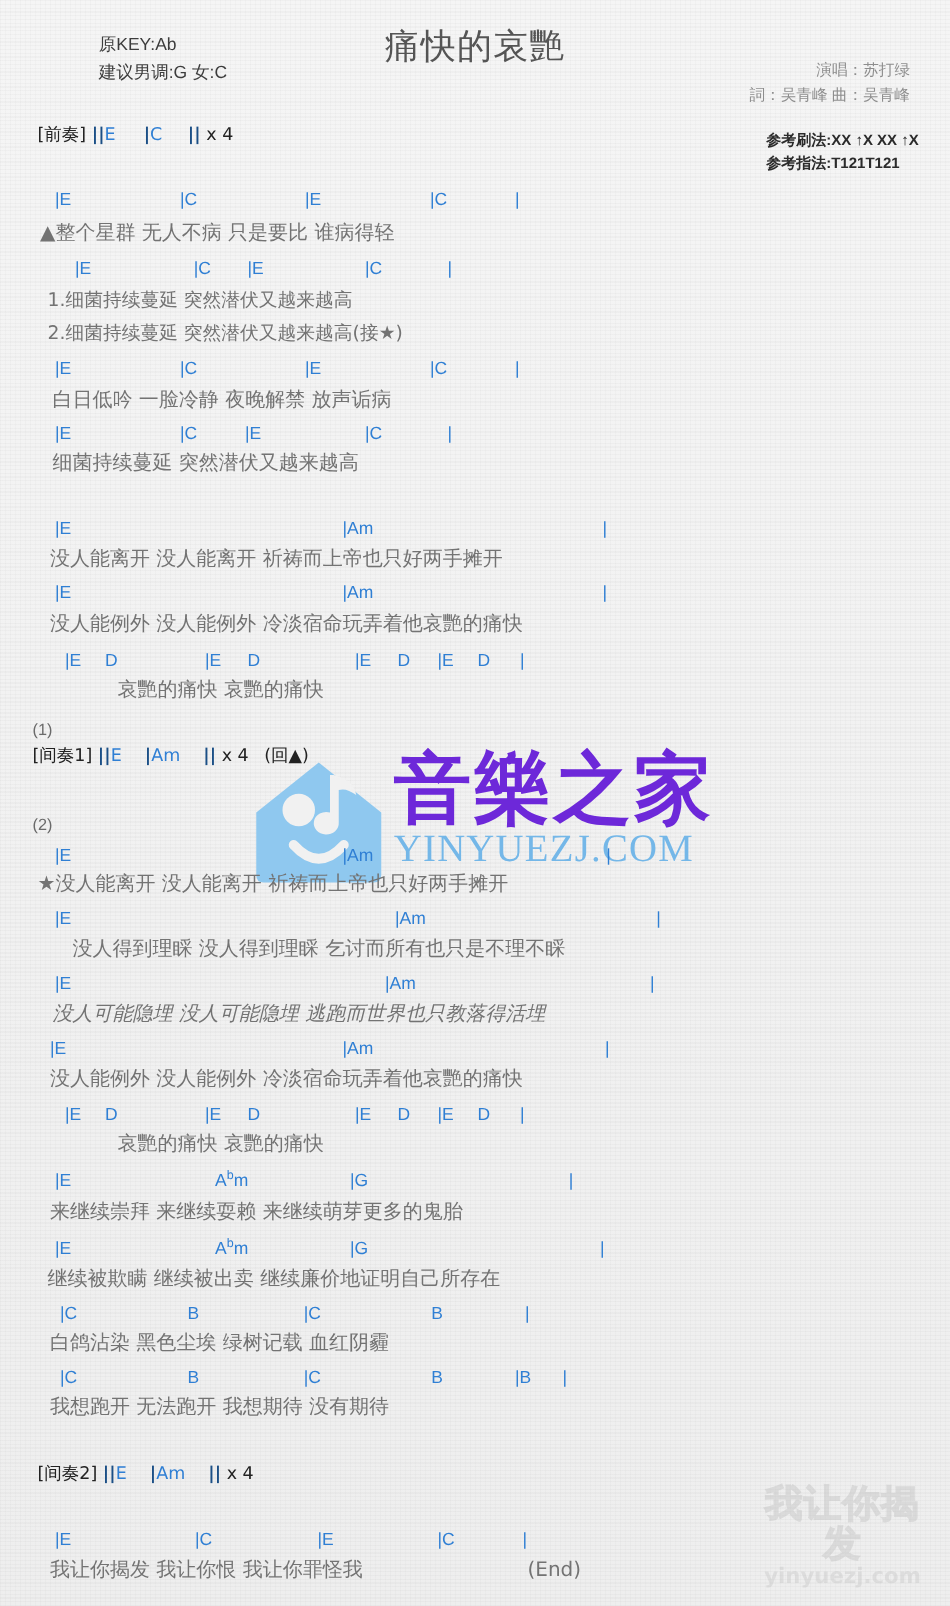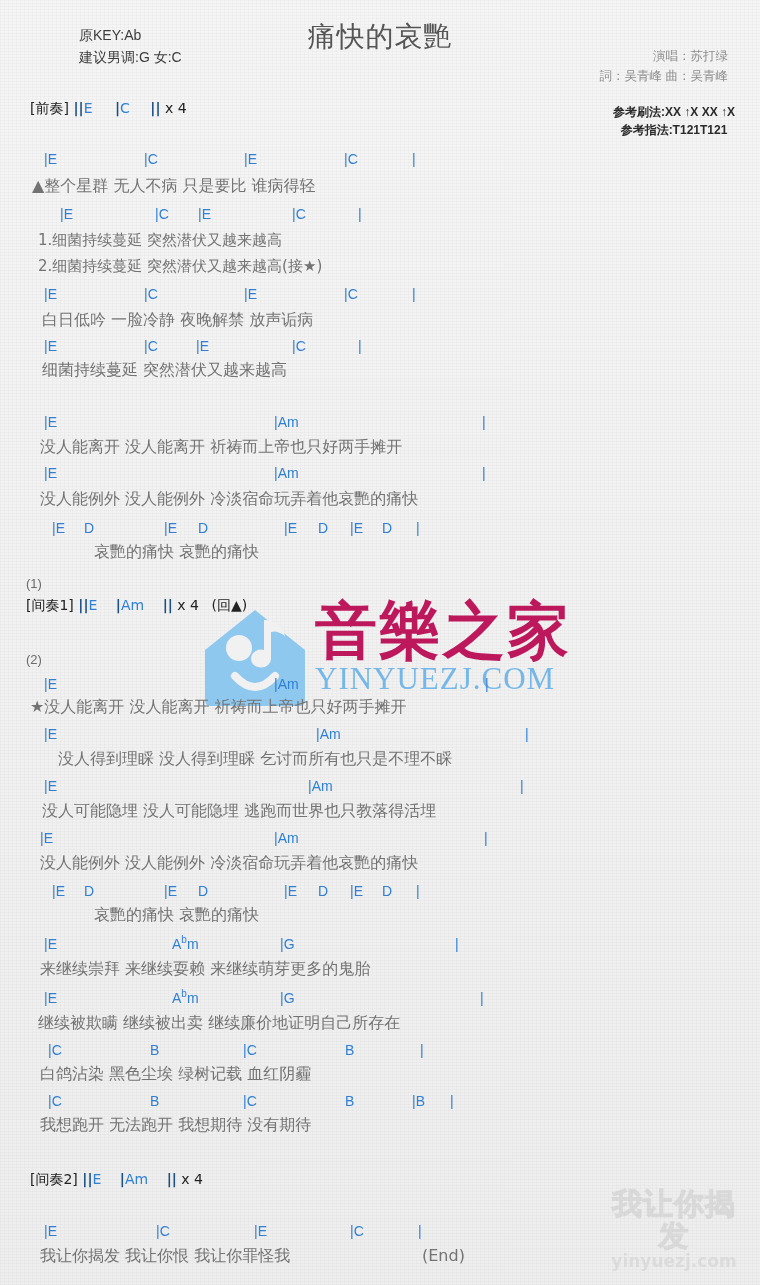--- a/index.html
+++ b/index.html
@@ -26,21 +26,21 @@
   
   .key-block{position:absolute;left:79px;top:24px;font-size:14px;line-height:22px;color:#3c3c3c;}
   .key-block div{white-space:nowrap;}
   .title{
     position:absolute;left:0;right:0;top:18px;text-align:center;
     font-size:28px;color:#555;letter-spacing:1px;
     font-family:"DejaVu Sans","Liberation Sans",sans-serif;
   }
   .credits{position:absolute;right:32px;top:46px;text-align:right;font-size:12.5px;line-height:20px;color:#8d8d8d;}
   .credits span{white-space:nowrap;}
-  .play-hint{position:absolute;right:25px;top:103px;text-align:center;font-size:12px;line-height:18px;color:#2b2b2b;font-weight:bold;}
+  .play-hint{position:absolute;right:25px;top:103px;text-align:left;font-size:12px;line-height:18px;color:#2b2b2b;font-weight:bold;}
 
   .ch{
     position:absolute;top:0;
     color:#2f7fd4;font-size:14px;line-height:22px;white-space:nowrap;
     font-family:"Liberation Sans","DejaVu Sans",sans-serif;
   }
   .ly{
     position:absolute;top:0;
     color:#737373;font-size:16px;line-height:24px;white-space:nowrap;
     font-family:"DejaVu Sans","Liberation Sans",sans-serif;
@@ -52,21 +52,21 @@
   }
   .sec .cc{color:#2f7fd4;}
   .sec .bb{color:#1b4f86;font-weight:bold;}
   .mark{position:absolute;color:#6a6a6a;font-size:13px;line-height:20px;}
   .flat{font-size:10px;vertical-align:super;line-height:0;}
 
   
   .wm-main{position:absolute;left:195px;top:600px;width:360px;height:110px;z-index:2;pointer-events:none;}
   .wm-main .wm-text{
     position:absolute;left:120px;top:0px;font-size:62px;line-height:62px;
-    color:#be185d;font-weight:bold;letter-spacing:2px;
+    color:#6d28d9;font-weight:bold;letter-spacing:2px;
     font-family:"DejaVu Sans","Liberation Sans",sans-serif;white-space:nowrap;
   }
   .wm-main .wm-url{
     position:absolute;left:120px;top:62px;font-size:31px;line-height:34px;color:#74b7e8;
     font-family:"Liberation Serif","DejaVu Serif",serif;letter-spacing:1px;white-space:nowrap;
   }
   .wm-house{position:absolute;left:0;top:4px;}
   .wm-bottom{position:absolute;right:18px;bottom:14px;width:136px;z-index:2;opacity:.45;pointer-events:none;text-align:center;}
   .wm-bottom .b1{font-size:30px;line-height:32px;color:#cfcfcf;font-weight:bold;letter-spacing:1px;
       -webkit-text-stroke:1px #c2c2c2;font-family:"DejaVu Sans","Liberation Sans",sans-serif;}
@@ -189,21 +189,21 @@
   <div class="ly" style="left:30px;top:695px;">★没人能离开   没人能离开   祈祷而上帝也只好两手摊开</div>
 
   <div class="ch" style="left:44px;top:723px;">|E</div>
   <div class="ch" style="left:316px;top:723px;">|Am</div>
   <div class="ch" style="left:525px;top:723px;">|</div>
   <div class="ly" style="left:58px;top:747px;">没人得到理睬   没人得到理睬   乞讨而所有也只是不理不睬</div>
 
   <div class="ch" style="left:44px;top:775px;">|E</div>
   <div class="ch" style="left:308px;top:775px;">|Am</div>
   <div class="ch" style="left:520px;top:775px;">|</div>
-  <div class="ly" style="left:42px;top:799px;">没人可能隐埋   没人可能隐埋   逃跑而世界也只教落得活埋</div>
+  <div class="ly" style="left:42px;top:799px;font-style:italic;">没人可能隐埋   没人可能隐埋   逃跑而世界也只教落得活埋</div>
 
   <div class="ch" style="left:40px;top:827px;">|E</div>
   <div class="ch" style="left:274px;top:827px;">|Am</div>
   <div class="ch" style="left:484px;top:827px;">|</div>
   <div class="ly" style="left:40px;top:851px;">没人能例外   没人能例外   冷淡宿命玩弄着他哀艷的痛快</div>
 
   <div class="ch" style="left:52px;top:880px;">|E</div>
   <div class="ch" style="left:84px;top:880px;">D</div>
   <div class="ch" style="left:164px;top:880px;">|E</div>
   <div class="ch" style="left:198px;top:880px;">D</div>

